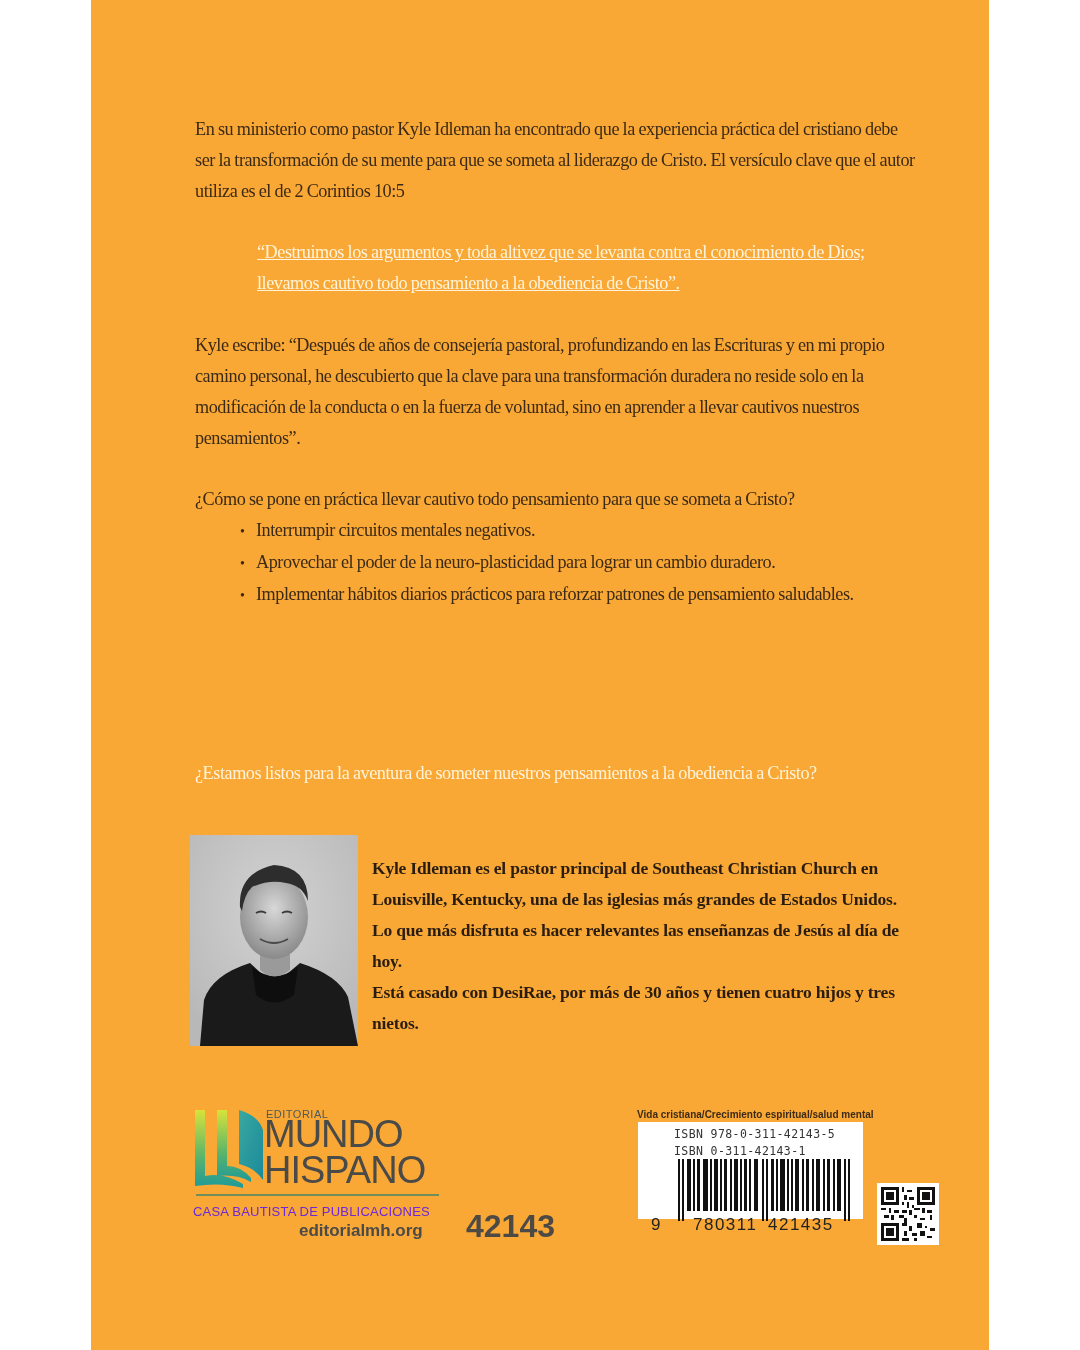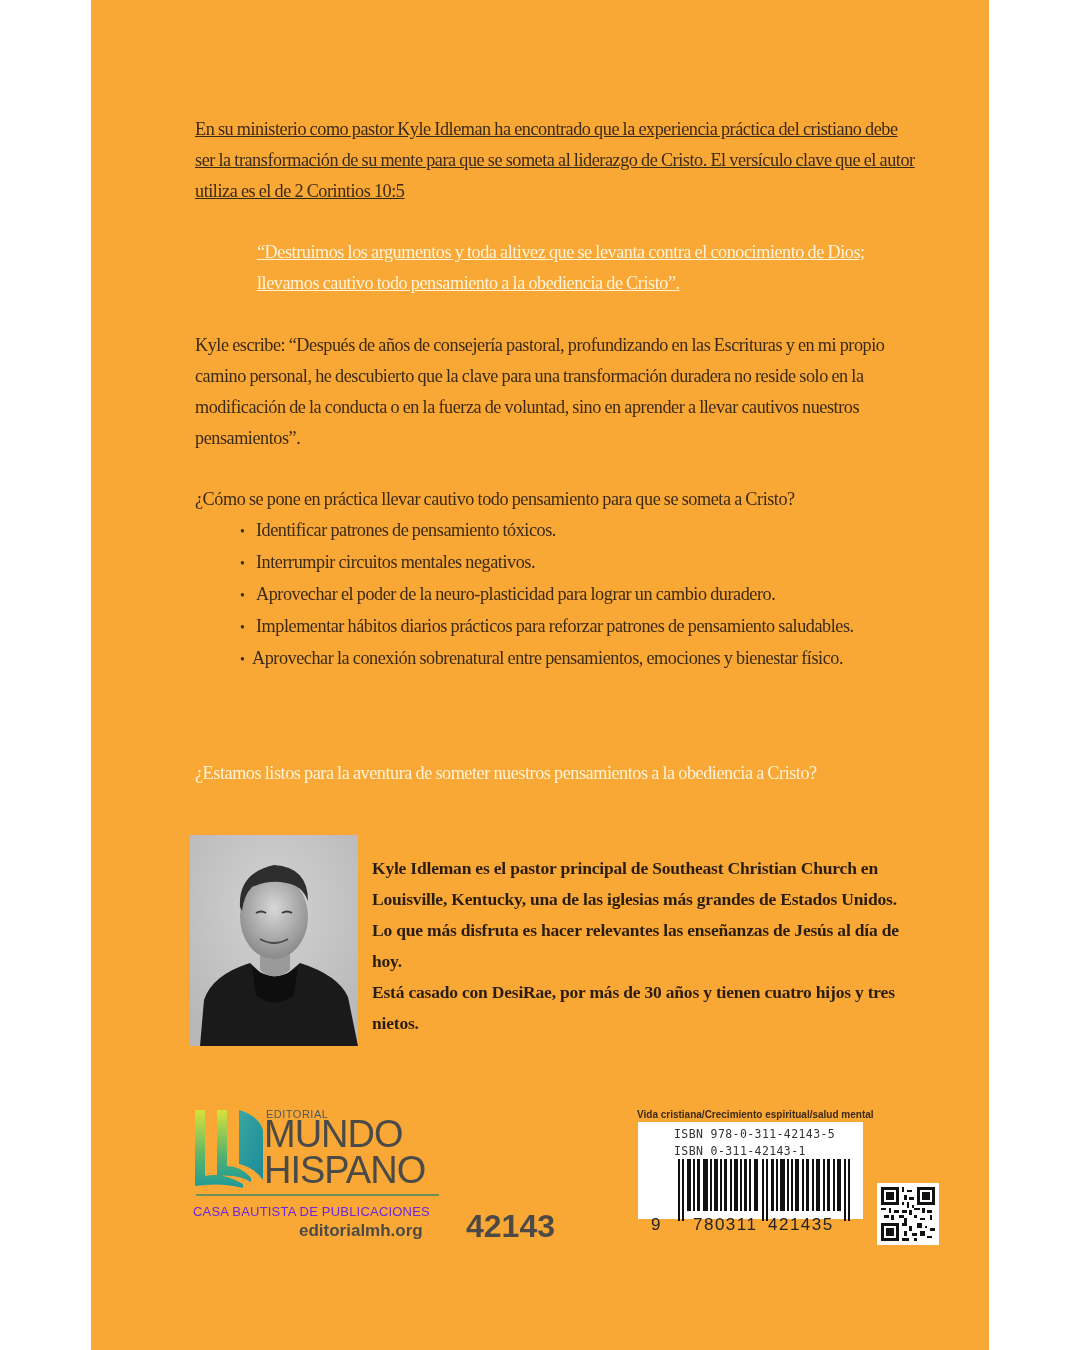--- a/index.html
+++ b/index.html
@@ -9,21 +9,21 @@
     .cover {
       position: absolute; left: 91px; top: 0; width: 898px; height: 1350px;
       background: #f9a836;
     }
 
     .text-block {
       position: absolute; left: 195px; width: 720px;
       color: #3c2a16; font-size: 18.2px; line-height: 31px;
       letter-spacing: -0.45px; word-spacing: -0.5px;
     }
-    .intro { top: 114px; text-decoration: underline; }
+    .intro { top: 114px; }
     .quote { left: 257px; width: 640px; top: 237px; color: #fff3d9; text-decoration: underline; }
     .kyle-quote { top: 330px; }
     .question { top: 484px; }
 
     .bullets { position: absolute; left: 240px; top: 515px; width: 690px; list-style: none; }
     .bullets li {
       color: #3c2a16; font-size: 18.2px; line-height: 31px;
       letter-spacing: -0.45px; word-spacing: -0.5px; white-space: nowrap;
     }
     .bullets .dot { display: inline-block; width: 16px; font-size: 14px; }
@@ -109,25 +109,23 @@
 
 <p class="text-block intro">En su ministerio como pastor Kyle Idleman ha encontrado que la experiencia práctica del cristiano debe ser la transformación de su mente para que se someta al liderazgo de Cristo. El versículo clave que el autor utiliza es el de 2 Corintios 10:5</p>
 
 <p class="text-block quote">“Destruimos los argumentos y toda altivez que se levanta contra el conocimiento de Dios; llevamos cautivo todo pensamiento a la obediencia de Cristo”.</p>
 
 <p class="text-block kyle-quote">Kyle escribe: “Después de años de consejería pastoral, profundizando en las Escrituras y en mi propio camino personal, he descubierto que la clave para una transformación duradera no reside solo en la modificación de la conducta o en la fuerza de voluntad, sino en aprender a llevar cautivos nuestros pensamientos”.</p>
 
 <p class="text-block question">¿Cómo se pone en práctica llevar cautivo todo pensamiento para que se someta a Cristo?</p>
 
 <ul class="bullets">
-  <li><span class="dot">•</span><span>Identificar patrones de pensamiento tóxicos.</span></li>
   <li><span class="dot">•</span><span>Interrumpir circuitos mentales negativos.</span></li>
   <li><span class="dot">•</span><span>Aprovechar el poder de la neuro-plasticidad para lograr un cambio duradero.</span></li>
   <li><span class="dot">•</span><span>Implementar hábitos diarios prácticos para reforzar patrones de pensamiento saludables.</span></li>
-  <li class="tight"><span class="dot">•</span><span>Aprovechar la conexión sobrenatural entre pensamientos, emociones y bienestar físico.</span></li>
 </ul>
 
 <p class="text-block closing">¿Estamos listos para la aventura de someter nuestros pensamientos a la obediencia a Cristo?</p>
 
 <div class="photo" title="Kyle Idleman author photo">
   <svg width="168" height="211" viewBox="0 0 168 211">
     <defs>
       <radialGradient id="bg" cx="50%" cy="35%" r="70%">
         <stop offset="0%" stop-color="#d2d2d2"></stop>
         <stop offset="100%" stop-color="#b8b8b8"></stop>

